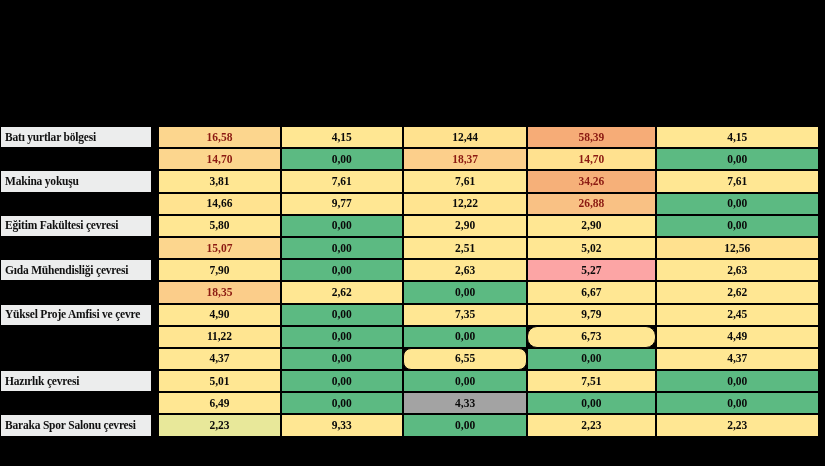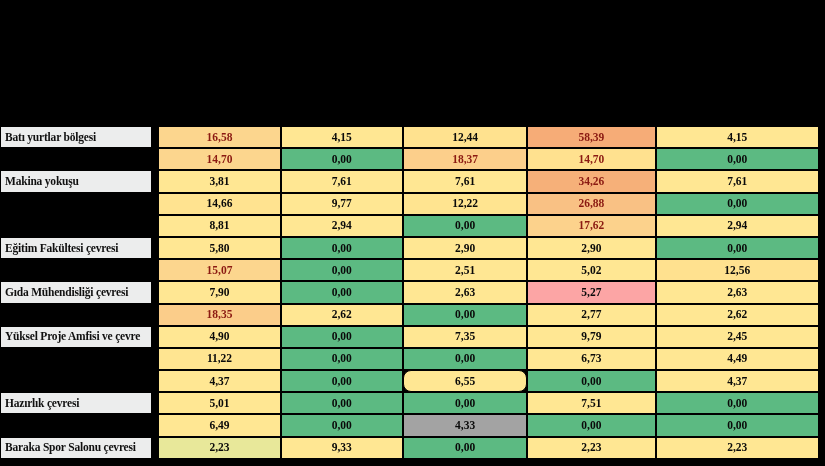--- a/index.html
+++ b/index.html
@@ -115,29 +115,20 @@
         <tr>
           <td class="label empty"></td>
           <td class="spacer-col"></td>
           <td class="num" style="background: rgb(255, 227, 144);">14,66</td>
           <td class="num" style="background: rgb(255, 231, 147);">9,77</td>
           <td class="num" style="background: rgb(255, 228, 144);">12,22</td>
           <td class="num hot" style="background: rgb(249, 193, 132);">26,88</td>
           <td class="num" style="background: rgb(92, 186, 130);">0,00</td>
         </tr>
         <tr>
-          <td class="label empty"></td>
-          <td class="spacer-col"></td>
-          <td class="num" style="background: rgb(255, 231, 147);">8,81</td>
-          <td class="num" style="background: rgb(255, 231, 147);">2,94</td>
-          <td class="num" style="background: rgb(92, 186, 130);">0,00</td>
-          <td class="num hot" style="background: rgb(252, 210, 140);">17,62</td>
-          <td class="num" style="background: rgb(255, 231, 147);">2,94</td>
-        </tr>
-        <tr>
           <td class="label">Eğitim Fakültesi çevresi</td>
           <td class="spacer-col"></td>
           <td class="num" style="background: rgb(255, 231, 147);">5,80</td>
           <td class="num" style="background: rgb(92, 186, 130);">0,00</td>
           <td class="num" style="background: rgb(255, 231, 147);">2,90</td>
           <td class="num" style="background: rgb(255, 231, 147);">2,90</td>
           <td class="num" style="background: rgb(92, 186, 130);">0,00</td>
         </tr>
         <tr>
           <td class="label empty"></td>
@@ -156,39 +147,39 @@
           <td class="num" style="background: rgb(255, 231, 147);">2,63</td>
           <td class="num" style="background: #fca5a5;">5,27</td>
           <td class="num" style="background: rgb(255, 231, 147);">2,63</td>
         </tr>
         <tr>
           <td class="label empty"></td>
           <td class="spacer-col"></td>
           <td class="num hot" style="background: rgb(251, 205, 138);">18,35</td>
           <td class="num" style="background: rgb(255, 231, 147);">2,62</td>
           <td class="num" style="background: rgb(92, 186, 130);">0,00</td>
-          <td class="num" style="background: rgb(255, 231, 147);">2,77</td>
+          <td class="num" style="background: rgb(255, 231, 147);">6,67</td>
           <td class="num" style="background: rgb(255, 231, 147);">2,62</td>
         </tr>
         <tr>
           <td class="label">Yüksel Proje Amfisi ve çevre</td>
           <td class="spacer-col"></td>
           <td class="num" style="background: rgb(255, 231, 147);">4,90</td>
           <td class="num" style="background: rgb(92, 186, 130);">0,00</td>
           <td class="num" style="background: rgb(255, 231, 147);">7,35</td>
           <td class="num" style="background: rgb(255, 231, 147);">9,79</td>
           <td class="num" style="background: rgb(255, 231, 147);">2,45</td>
         </tr>
         <tr>
           <td class="label empty"></td>
           <td class="spacer-col"></td>
           <td class="num" style="background: rgb(255, 229, 145);">11,22</td>
           <td class="num" style="background: rgb(92, 186, 130);">0,00</td>
           <td class="num" style="background: rgb(92, 186, 130);">0,00</td>
-          <td class="num" style="background: rgb(255, 231, 147);">6,73</td>
+          <td class="num" style="background: rgb(255, 231, 147); border-radius: 10px;">6,73</td>
           <td class="num" style="background: rgb(255, 231, 147);">4,49</td>
         </tr>
         <tr>
           <td class="label empty"></td>
           <td class="spacer-col"></td>
           <td class="num" style="background: rgb(255, 231, 147);">4,37</td>
           <td class="num" style="background: rgb(92, 186, 130);">0,00</td>
           <td class="num" style="background: rgb(255, 231, 147); border-radius: 8px;">6,55</td>
           <td class="num" style="background: rgb(92, 186, 130);">0,00</td>
           <td class="num" style="background: rgb(255, 231, 147);">4,37</td>

